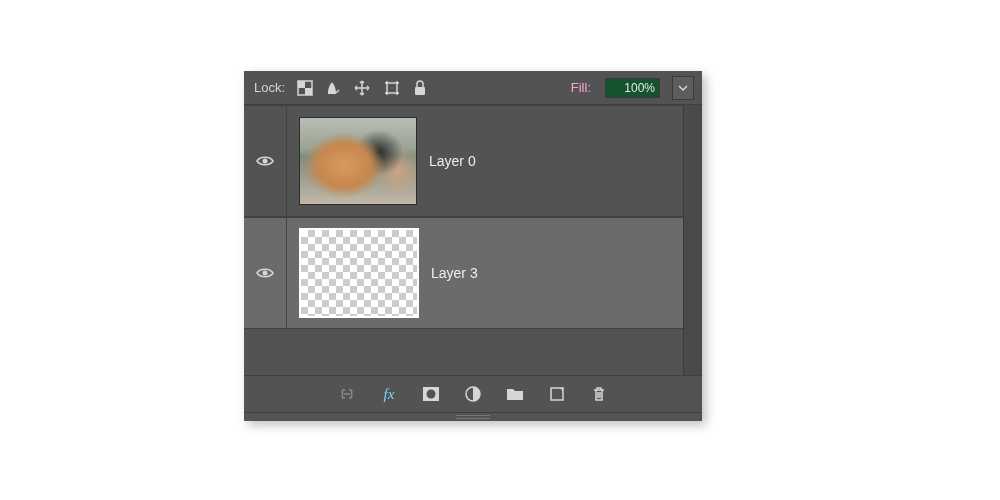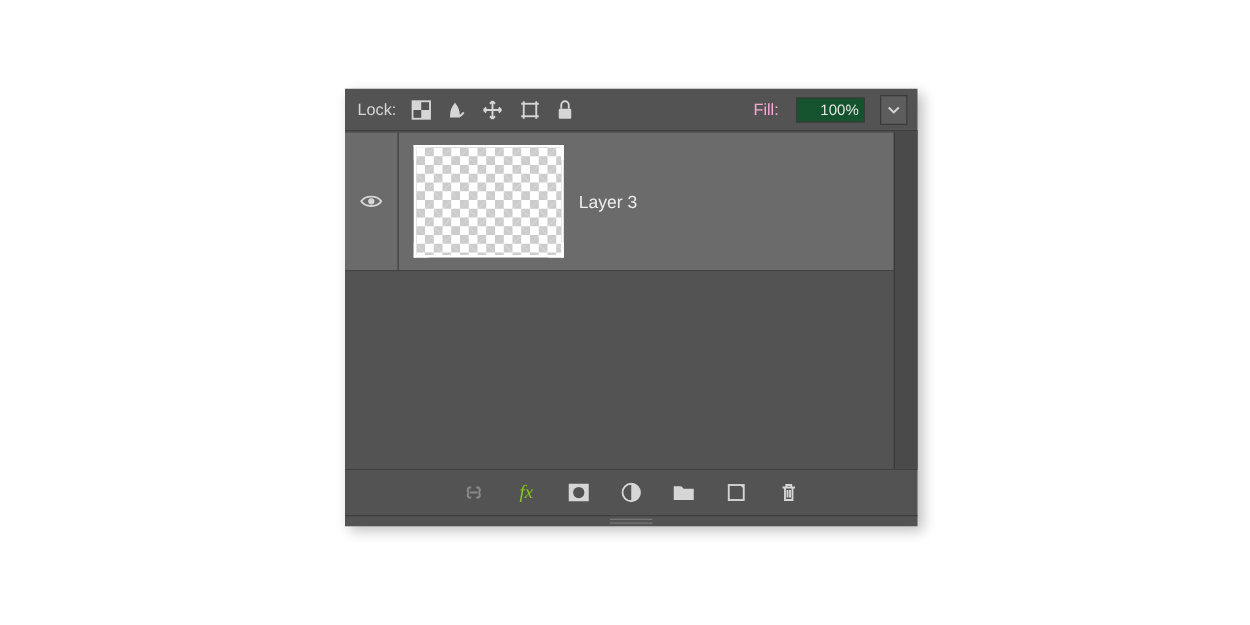--- a/index.html
+++ b/index.html
@@ -7,21 +7,21 @@
     background: #fff;
     font-family: "Segoe UI", Tahoma, Arial, sans-serif;
     font-size: 13px;
     color: #e0e0e0;
     width: 1000px;
     height: 500px;
     position: relative;
   }
   .panel {
     position: absolute;
-    left: 276px;
+    left: 244px;
     top: 71px;
     width: 458px;
     height: 350px;
     background: #535353;
     box-shadow: 4px 4px 10px rgba(0,0,0,0.25);
     display: flex;
     flex-direction: column;
   }
   
   .lockbar {
@@ -190,20 +190,32 @@
     <input class="fill-field" value="100%" style="">
     <div class="fill-drop">
       <svg width="10" height="10">
           <path d="M1 3 L5 7 L9 3" class="ico"></path>
         </svg>
     </div>
   </div>
 
   <div class="layerlist">
 
+    <div class="layer-row">
+      <div class="eye-col">
+        <svg width="18" height="14">
+            <path d="M1 7 C4 2 14 2 17 7 C14 12 4 12 1 7 Z" class="ico"></path>
+            <circle cx="9" cy="7" r="2.5" class="ico-fill"></circle>
+          </svg>
+      </div>
+      <div class="thumb">
+        <div class="photo"></div>
+      </div>
+      <span class="layer-name">Layer 0</span>
+    </div>
 
     <div class="layer-row selected">
       <div class="eye-col">
         <svg width="18" height="14">
             <path d="M1 7 C4 2 14 2 17 7 C14 12 4 12 1 7 Z" class="ico"></path>
             <circle cx="9" cy="7" r="2.5" class="ico-fill"></circle>
           </svg>
       </div>
       <div class="thumb selected">
         <div class="checker"></div>
@@ -217,21 +229,21 @@
 
     <div class="scroll-gutter"></div>
   </div>
 
   <div class="bottombar">
     <span class="slot">
       <svg width="20" height="14">
           <path d="M6 7 A3 3 0 0 1 6 3 L8 3 M8 11 L6 11 A3 3 0 0 1 6 7 M14 7 A3 3 0 0 0 14 3 L12 3 M12 11 L14 11 A3 3 0 0 0 14 7 M7 7 L13 7" class="ico dim"></path>
         </svg>
     </span>
-    <span class="slot" style="font-style:italic;font-family:Georgia,serif;font-size:15px;color:#84cc16;">fx</span>
+    <span class="slot" style="font-style:italic;font-family:Georgia,serif;font-size:15px;color:#7dd3fc;">fx</span>
     <span class="slot">
       <svg width="18" height="16">
           <rect x="1" y="1" width="16" height="14" class="ico-fill"></rect>
           <circle cx="9" cy="8" r="4.5" fill="#535353"></circle>
         </svg>
     </span>
     <span class="slot">
       <svg width="16" height="16">
           <circle cx="8" cy="8" r="7" class="ico"></circle>
           <path d="M8 1 A7 7 0 0 1 8 15 Z" class="ico-fill"></path>

